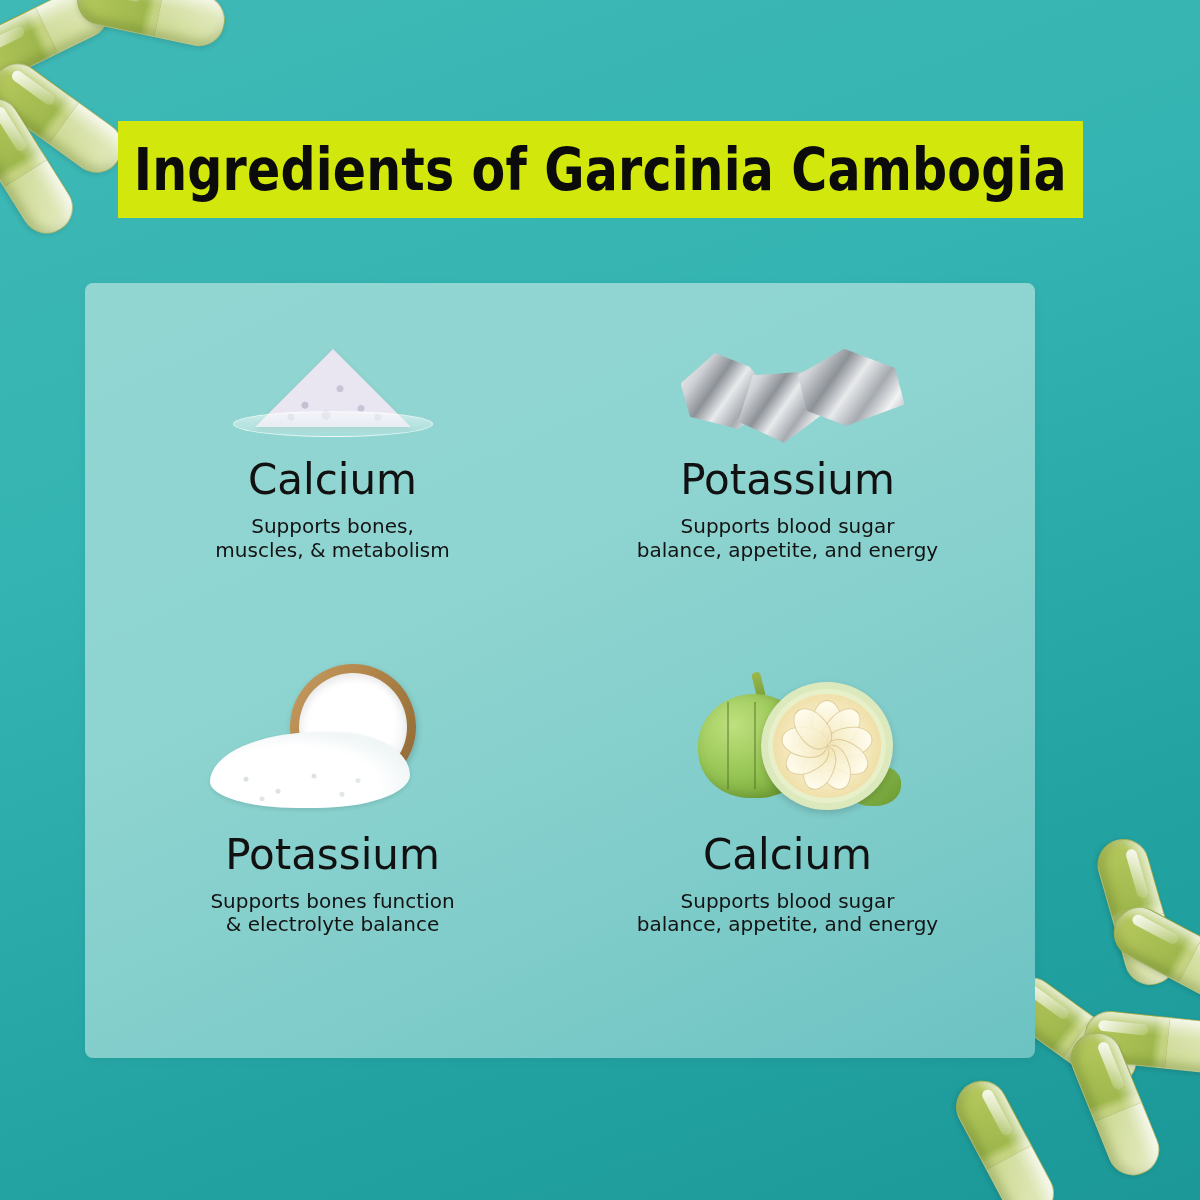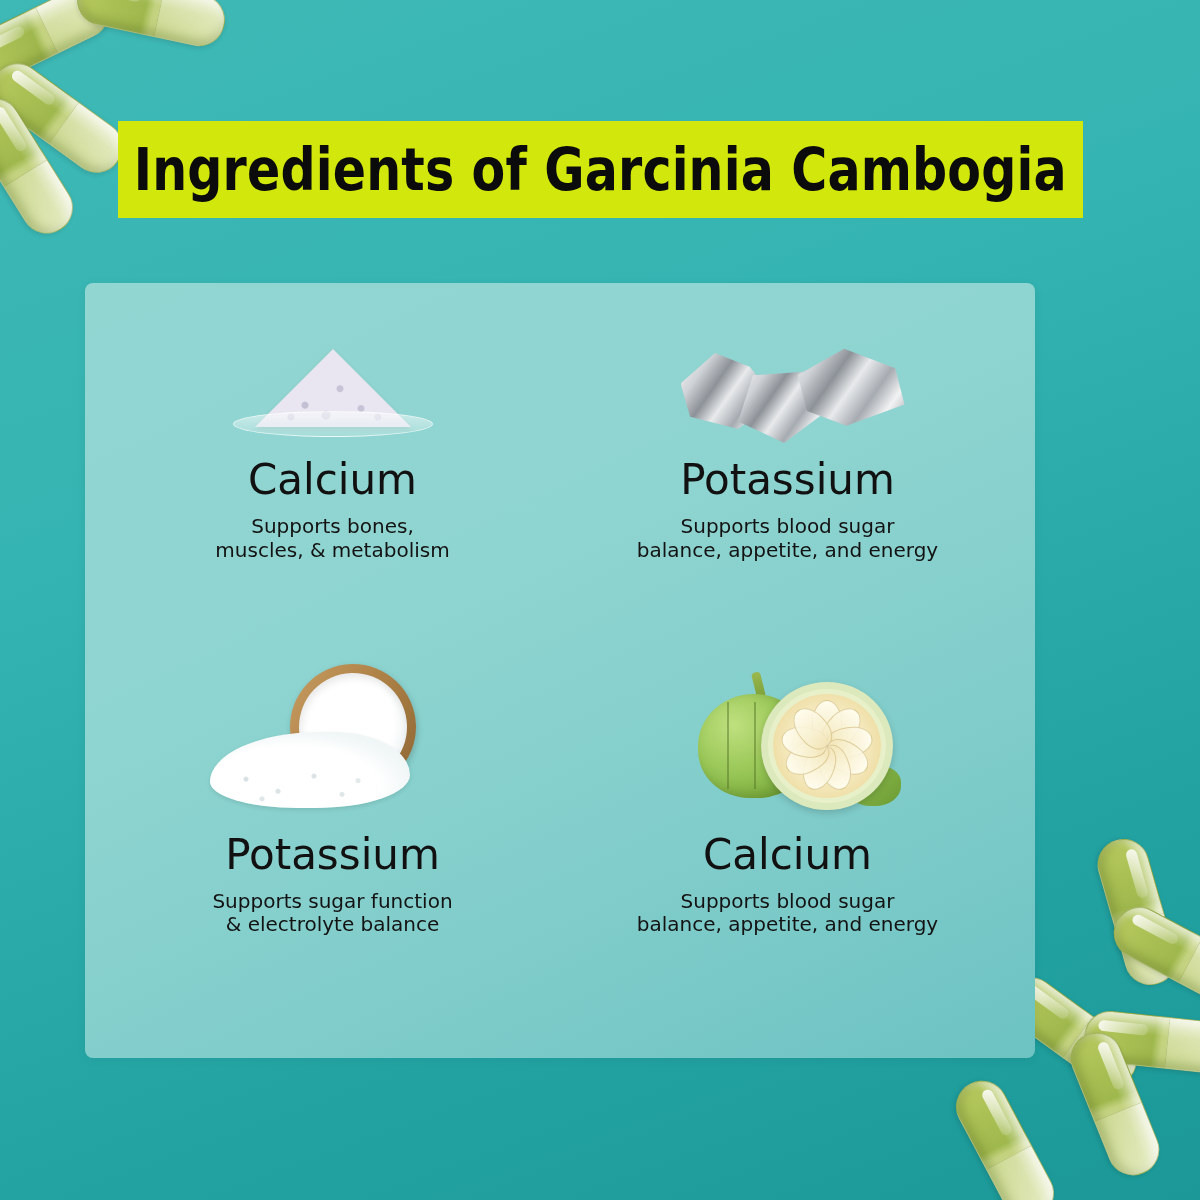--- a/index.html
+++ b/index.html
@@ -278,21 +278,21 @@
             <div class="bowl">
               <div class="bowl-in"></div>
             </div>
             <div class="spill">
               <div class="grain-tex"></div>
             </div>
           </div>
         </div>
         <div class="ing-name">Potassium</div>
         <div class="ing-desc">
-          <span>Supports sugar function</span><br>
+          <span>Supports bones function</span><br>
           <span>&amp; electrolyte balance</span>
         </div>
       </div>
 
       <div class="cell cell-br">
         <div class="art-box">
           <div class="fruit-wrap">
             <div class="stem"></div>
             <div class="fruit-whole">
               <div class="lobe" style="left:26%"></div>

